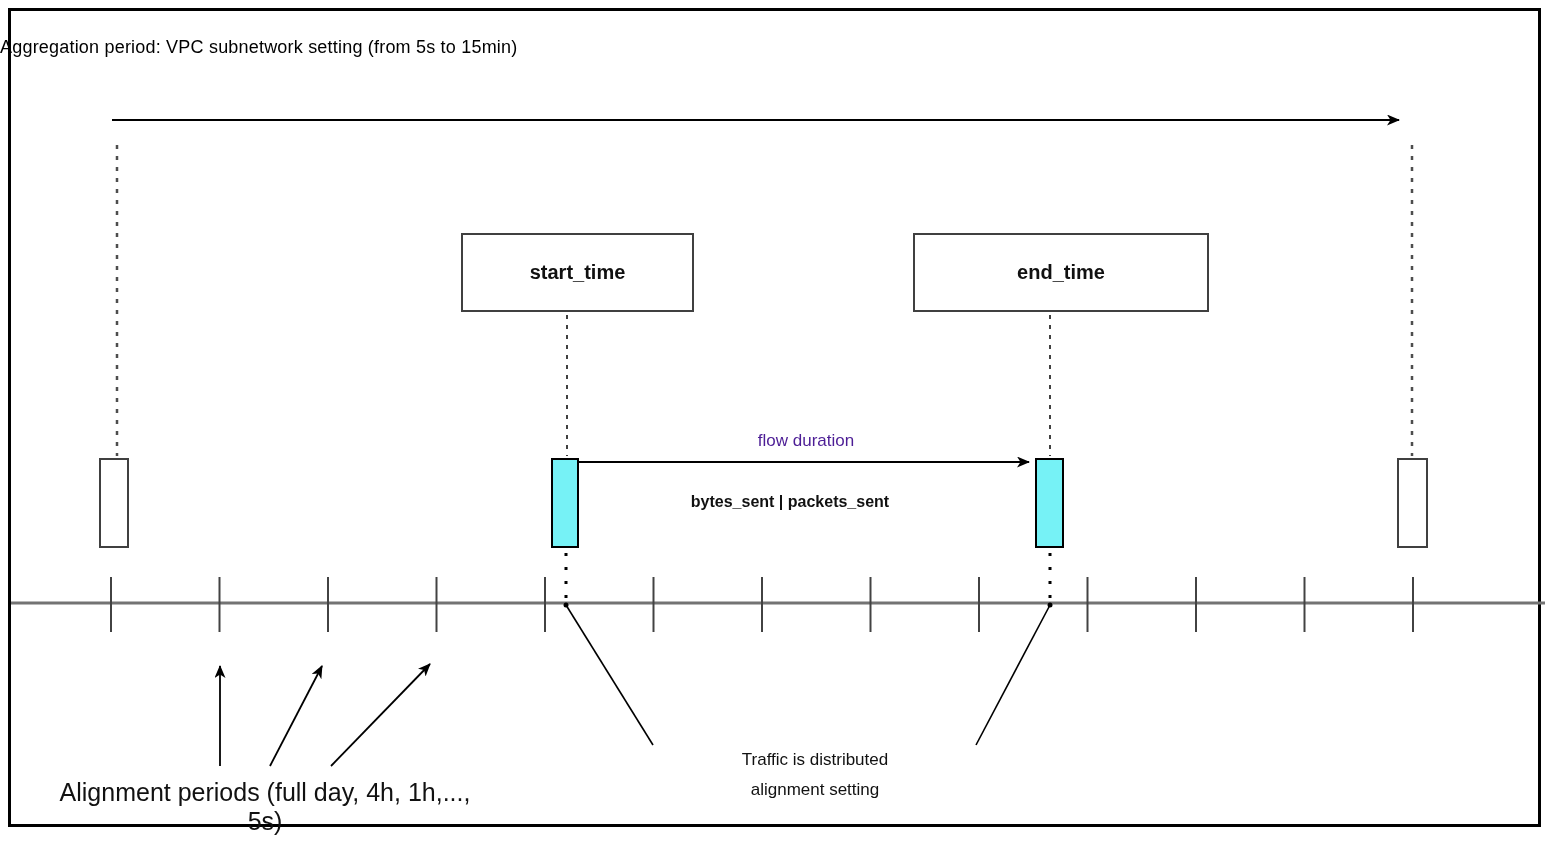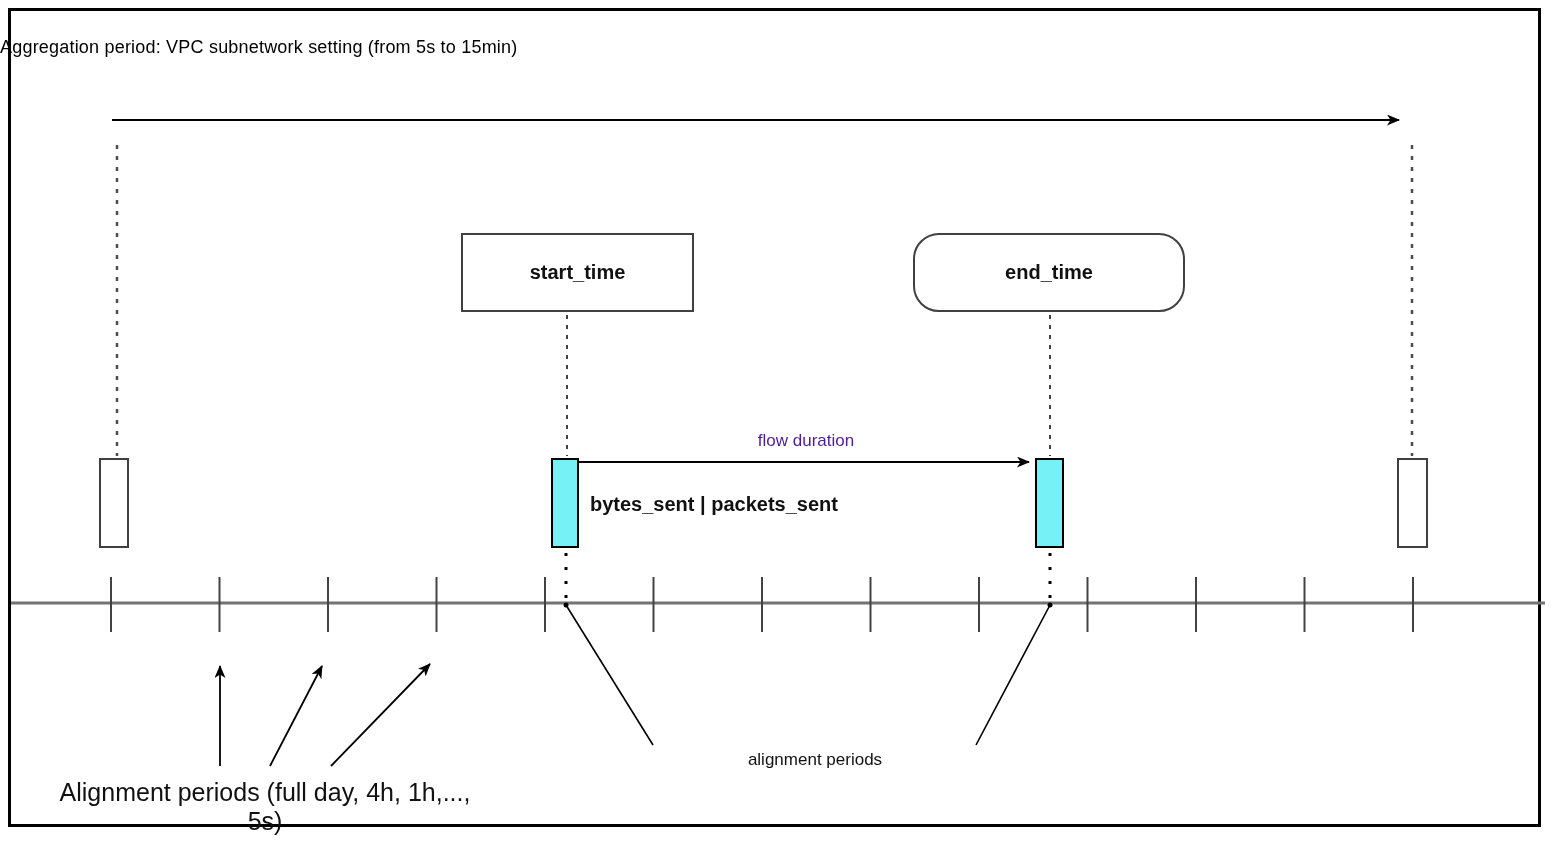--- a/index.html
+++ b/index.html
@@ -45,34 +45,35 @@
     box-sizing: border-box;
     background: #ffffff;
     display: flex;
     align-items: center;
     justify-content: center;
     font-weight: bold;
     font-size: 20px;
     color: #111111;
   }
   .time-box.start { left: 432px; width: 233px; margin-left: 29px; }
-  .time-box.end   { left: 913px; width: 272px; border-radius: 26px; }
+  .time-box.end   { left: 913px; width: 296px; }
   .flow-duration-label {
     position: absolute;
     left: 656px; top: 431px;
     width: 300px;
     text-align: center;
     font-size: 17px;
     color: #4c1d95;
   }
   .metrics-label {
     position: absolute;
     left: 590px; top: 493px;
     width: 400px;
-    font-size: 20px;
+    text-align: center;
+    font-size: 16px;
     font-weight: bold;
     color: #111111;
   }
   .alignment-label {
     position: absolute;
     left: 45px; top: 778px;
     width: 440px;
     text-align: center;
     font-size: 25px;
     color: #111111;
@@ -155,16 +156,17 @@
     <span>start_time</span>
   </div>
   <div class="time-box end">
     <span>end_time</span>
   </div>
 
   <div class="flow-duration-label">flow duration</div>
   <div class="metrics-label">bytes_sent | packets_sent</div>
   <div class="alignment-label">Alignment periods (full day, 4h, 1h,..., 5s)</div>
   <div class="traffic-note">
-    <div>alignment periods</div>
+    <div>Traffic is distributed</div>
+    <div>alignment setting</div>
   </div>
 
 </div>
 
 </body></html>

